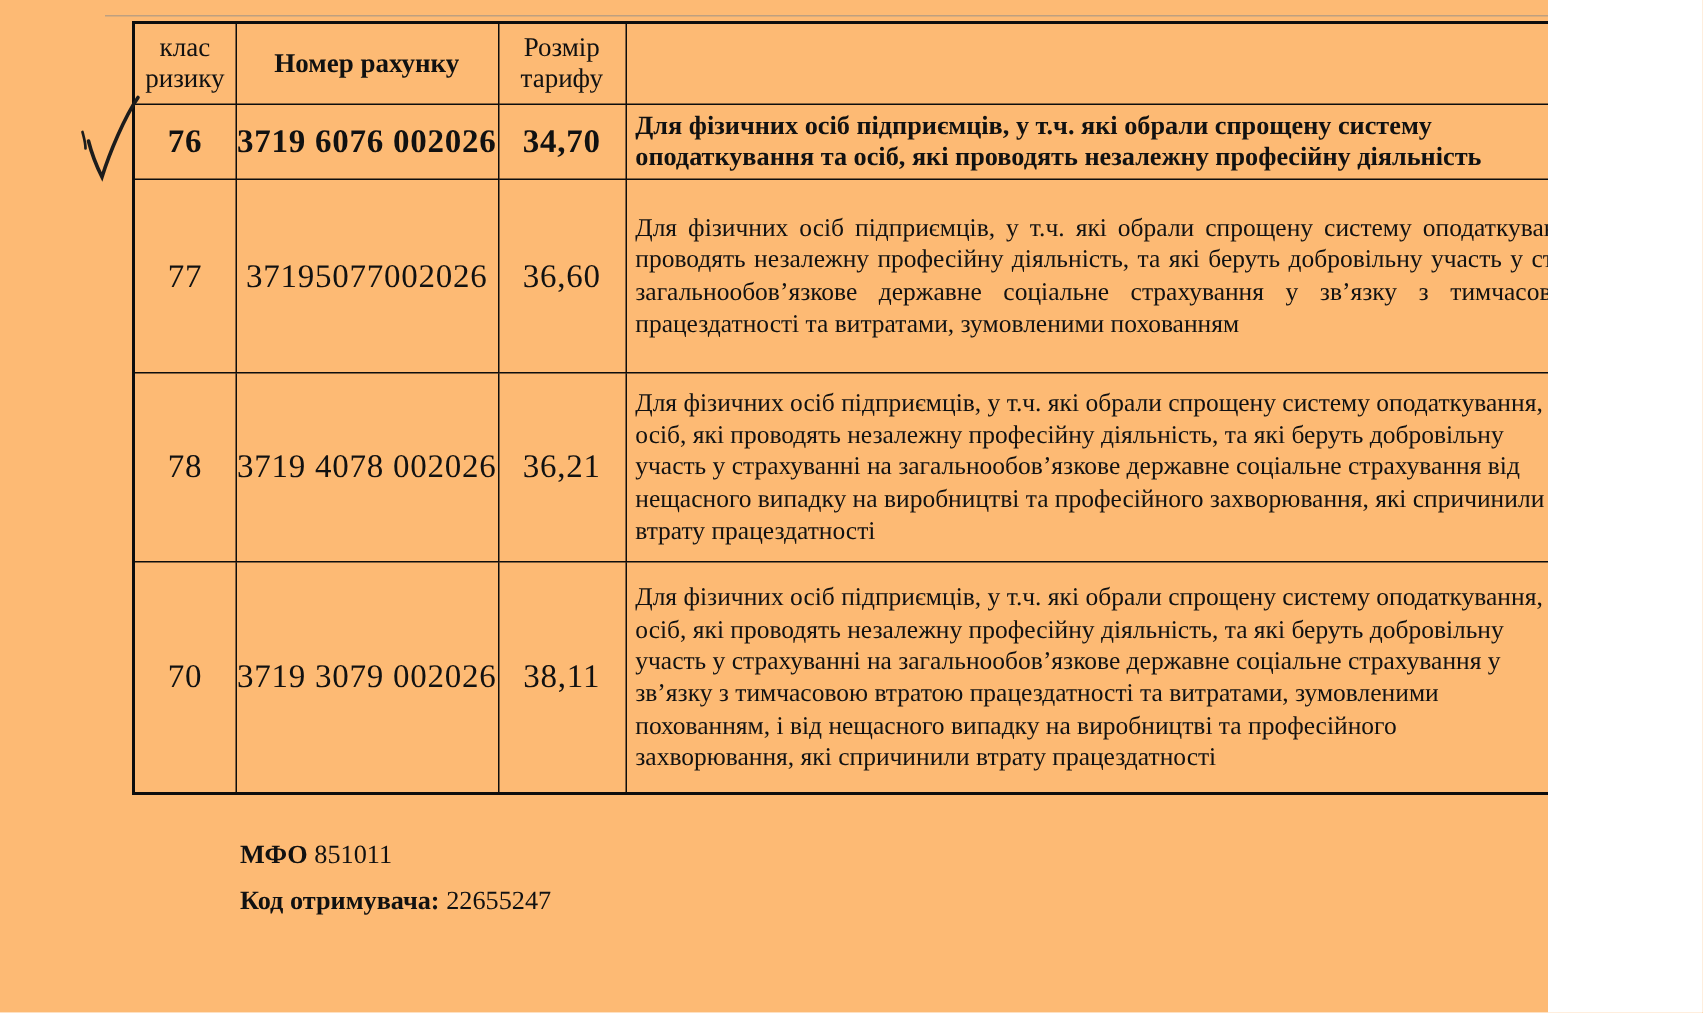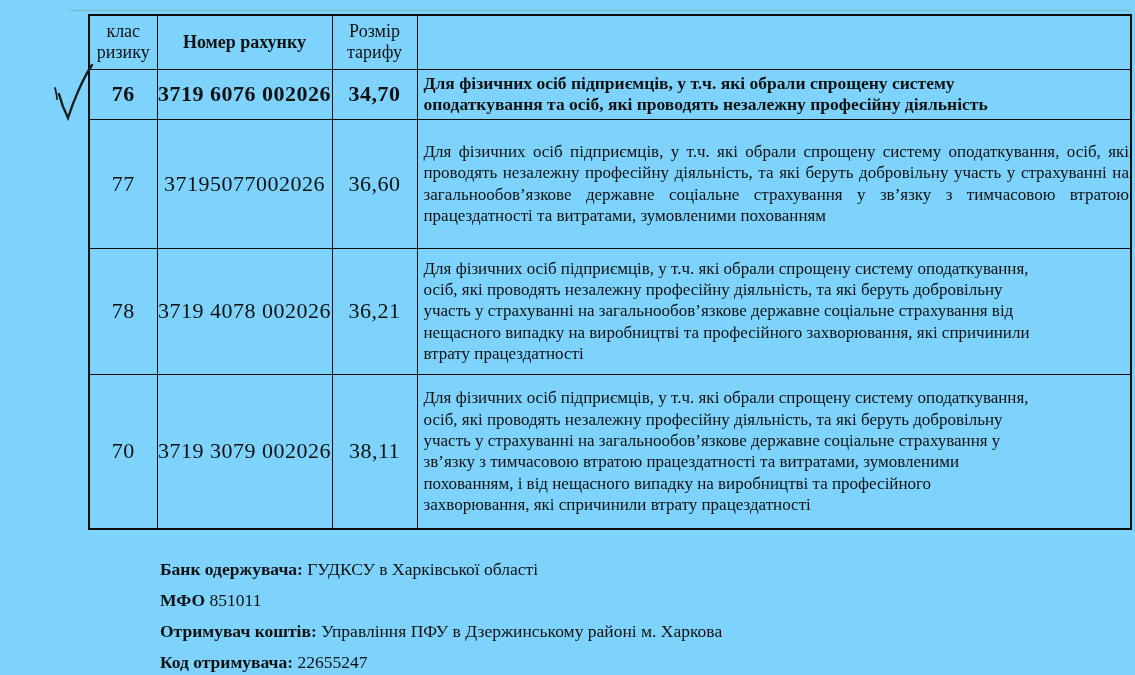--- a/index.html
+++ b/index.html
@@ -1,21 +1,21 @@
 <!DOCTYPE html>
 <html><head>
 <meta charset="utf-8">
 <style>
   * { margin: 0; padding: 0; box-sizing: border-box; }
   html, body { background: #ffffff; }
   .page {
     position: relative;
-    width: 1135px;
+    width: 1032px;
     height: 675px;
-    background: #7dd3fc;
+    background: #fdba74;
     font-family: "Liberation Serif", "DejaVu Serif", serif;
     color: #111111;
     overflow: hidden;
   }
   .scan-edge-line {
     position: absolute;
     left: 70px; top: 10px;
     width: 1060px; height: 1px;
     background: #8a8a8a;
     opacity: 0.55;
@@ -153,30 +153,22 @@
 
   <div class="checkmark-wrap">
     <svg width="44" height="62" viewBox="0 0 44 62" xmlns="http://www.w3.org/2000/svg">
       <path d="M7 32 C9 40, 13 50, 16 56 C21 40, 31 16, 40 3" fill="none" stroke="#1c1c1c" stroke-width="2.4" stroke-linecap="round"></path>
       <path d="M3 26 C4 30, 5 33, 5 37" fill="none" stroke="#1c1c1c" stroke-width="1.8" stroke-linecap="round"></path>
     </svg>
   </div>
 
   <div class="footer-block">
     <div class="footer-line">
-      <span class="footer-label">Банк одержувача:</span>
-      <span class="footer-value">ГУДКСУ в Харківської області</span>
-    </div>
-    <div class="footer-line">
       <span class="footer-label">МФО</span>
       <span class="footer-value">851011</span>
-    </div>
-    <div class="footer-line">
-      <span class="footer-label">Отримувач коштів:</span>
-      <span class="footer-value">Управління ПФУ в Дзержинському районі м. Харкова</span>
     </div>
     <div class="footer-line">
       <span class="footer-label">Код отримувача:</span>
       <span class="footer-value">22655247</span>
     </div>
   </div>
 
 </div>
 
 </body></html>

